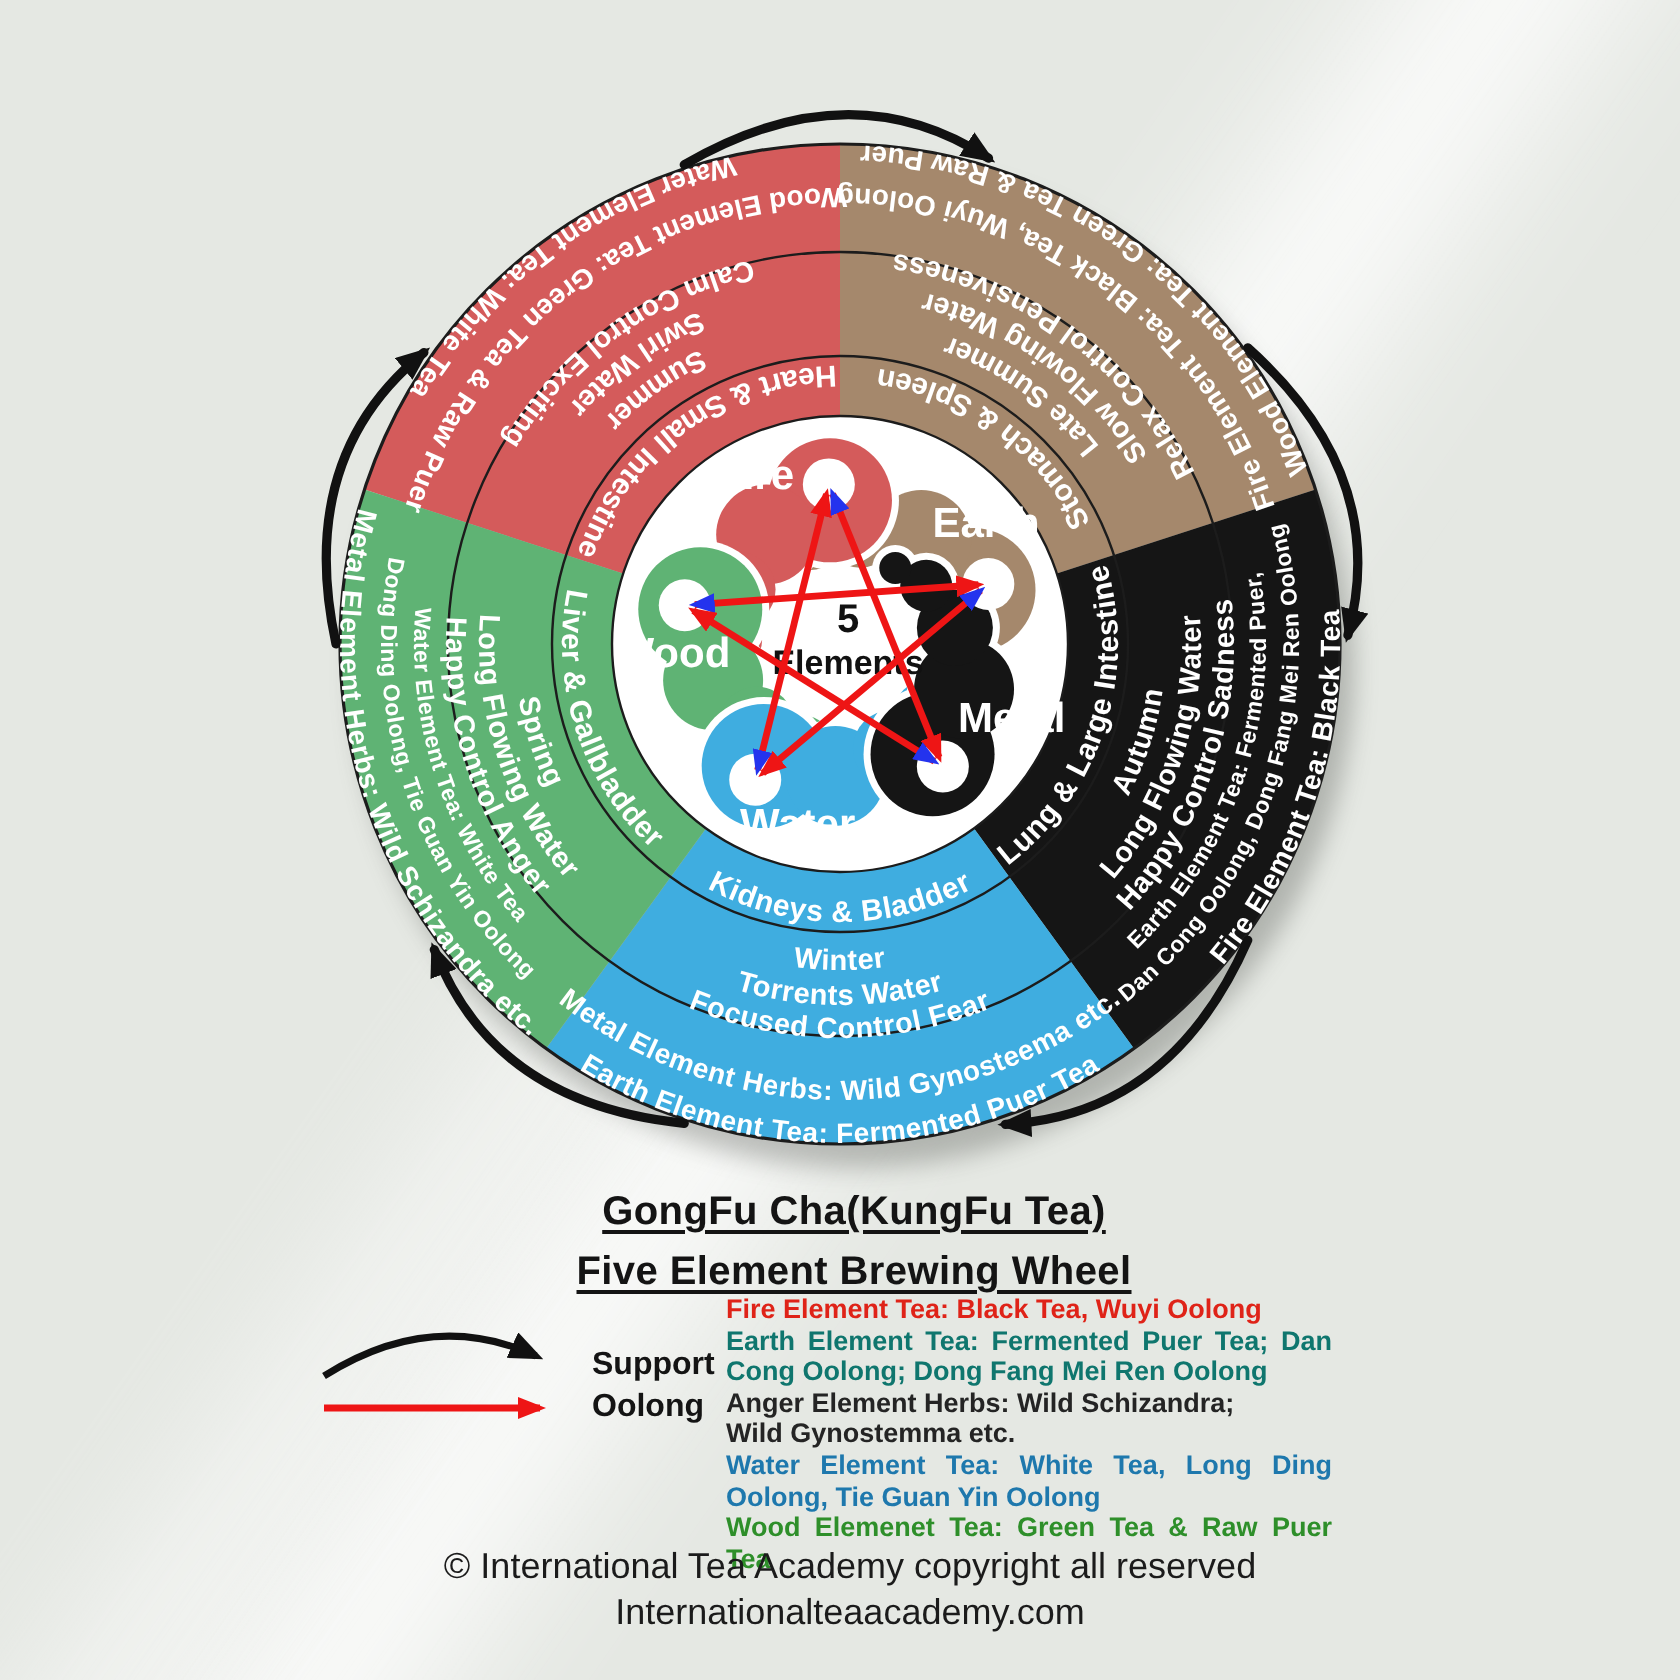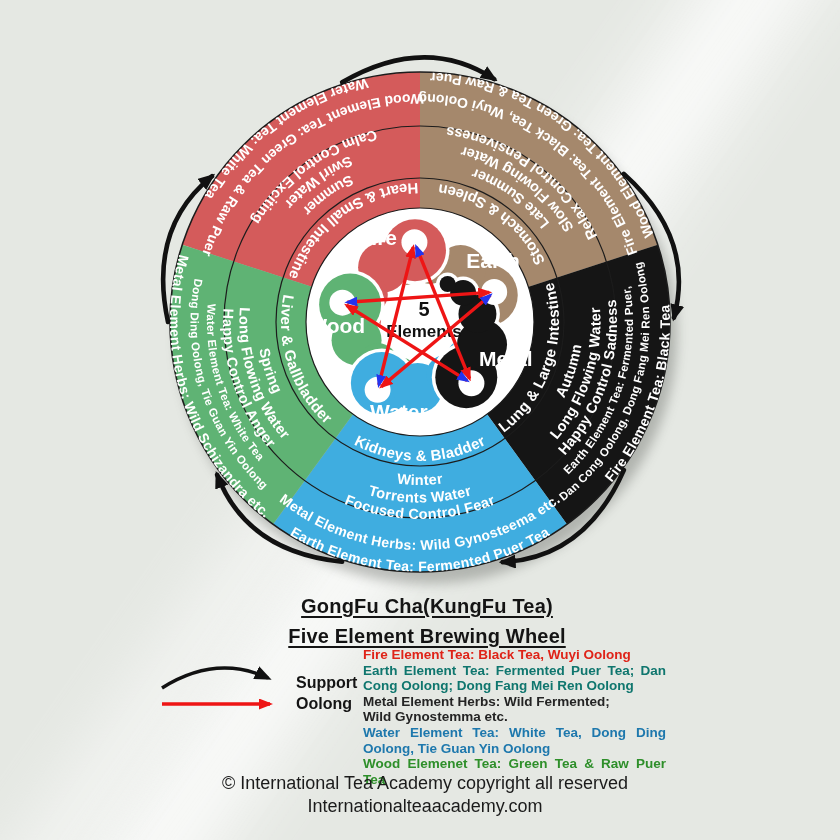--- a/index.html
+++ b/index.html
@@ -224,22 +224,22 @@
     <svg width="132" height="20" viewBox="0 0 132 20">
       <line x1="6" y1="10" x2="114" y2="10" stroke="#ee1515" stroke-width="3.5" marker-end="url(#mRed)"></line>
     </svg>
     <span class="legend-label">Oolong</span>
   </div>
 </div>
 
 <div class="tea-list">
   <div class="tea-item" style="color: rgb(223, 35, 24);">Fire Element Tea: Black Tea, Wuyi Oolong</div>
   <div class="tea-item" style="color: #0f766e;">Earth Element Tea: Fermented Puer Tea; Dan Cong Oolong; Dong Fang Mei Ren Oolong</div>
-  <div class="tea-item" style="color: rgb(36, 36, 36);">Metal Element Herbs: Wild Fermented;
+  <div class="tea-item" style="color: rgb(36, 36, 36);">Anger Element Herbs: Wild Schizandra;
 Wild Gynostemma etc.</div>
-  <div class="tea-item" style="color: rgb(30, 120, 173);">Water Element Tea: White Tea, Dong Ding Oolong, Tie Guan Yin Oolong</div>
+  <div class="tea-item" style="color: rgb(30, 120, 173);">Water Element Tea: White Tea, Long Ding Oolong, Tie Guan Yin Oolong</div>
   <div class="tea-item" style="color: rgb(46, 143, 42);">Wood Elemenet Tea: Green Tea &amp; Raw Puer Tea</div>
 </div>
 
 <div class="footer">
   <div>© International Tea Academy copyright all reserved</div>
   <div>Internationalteaacademy.com</div>
 </div>
 
 </body></html>

